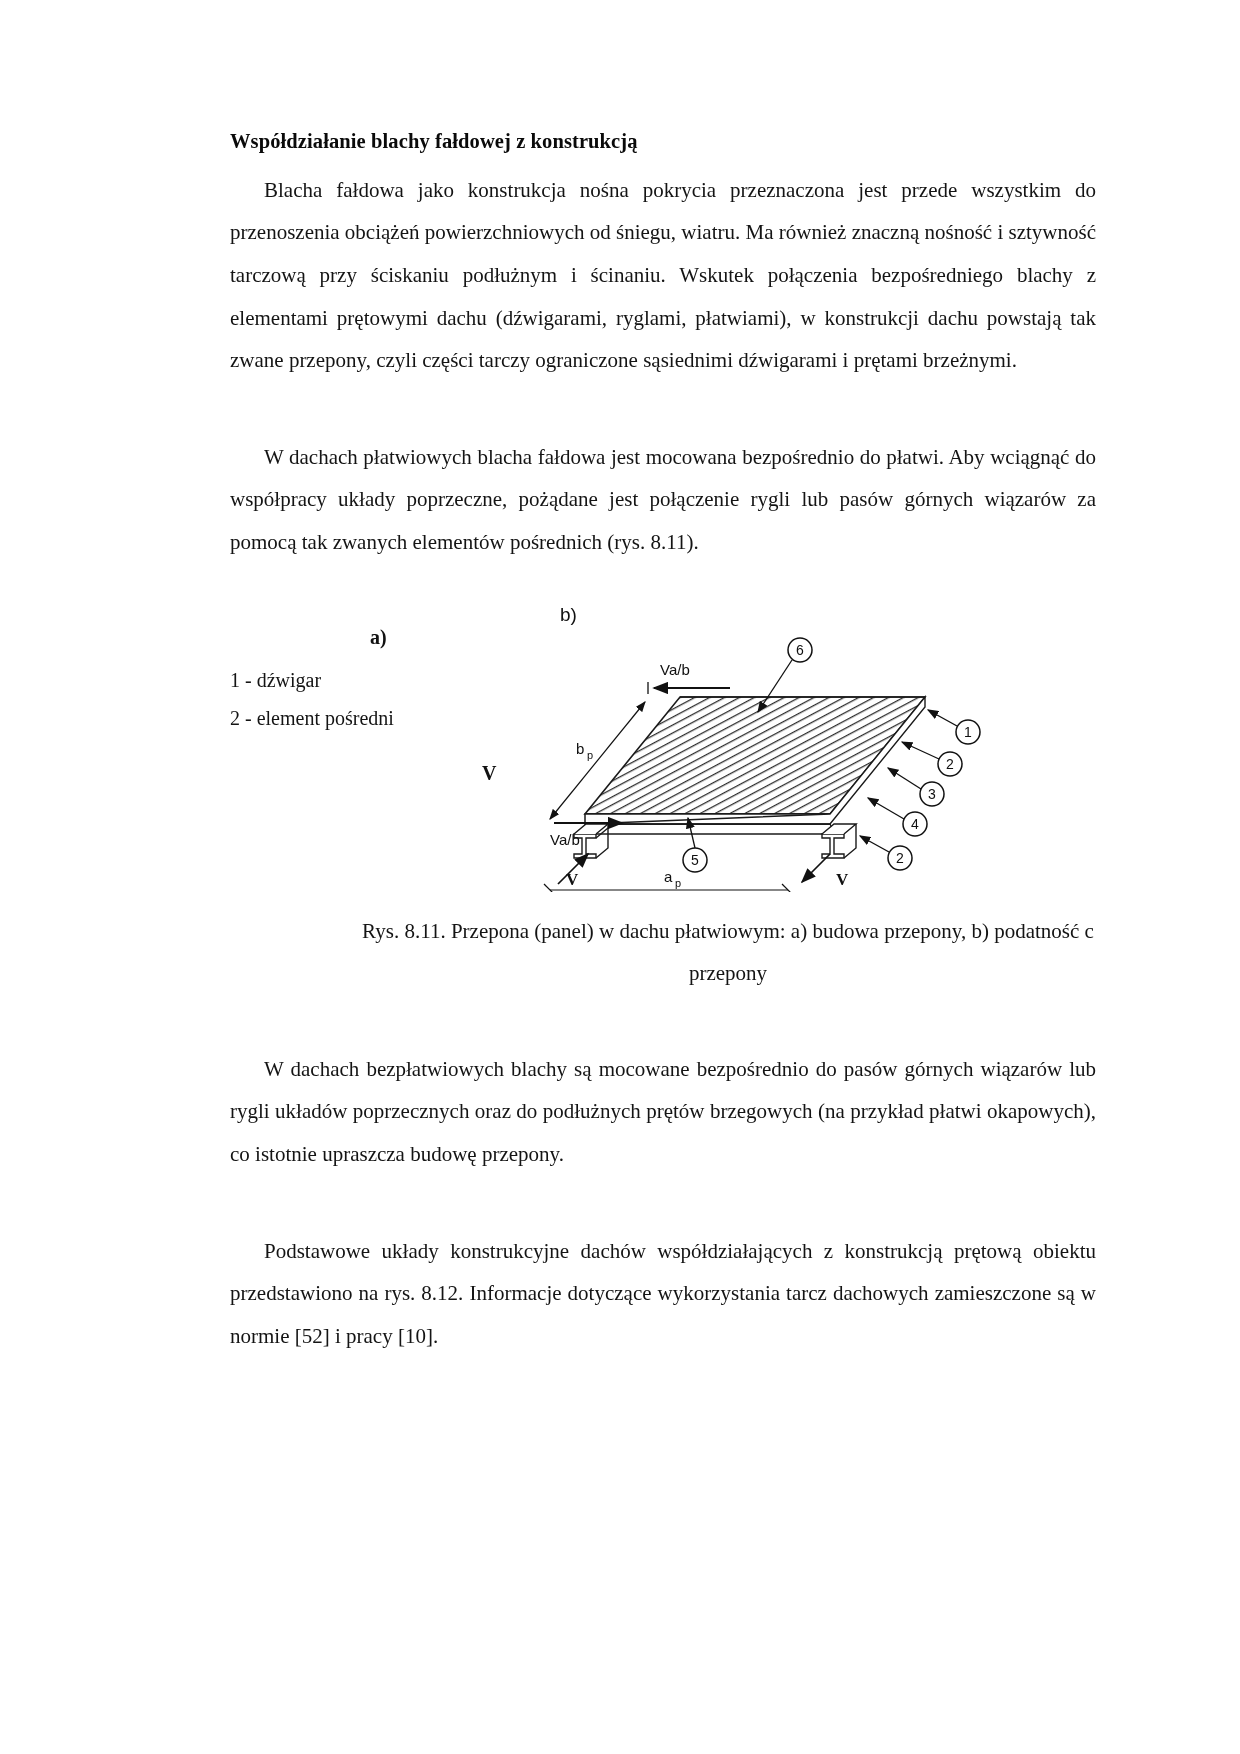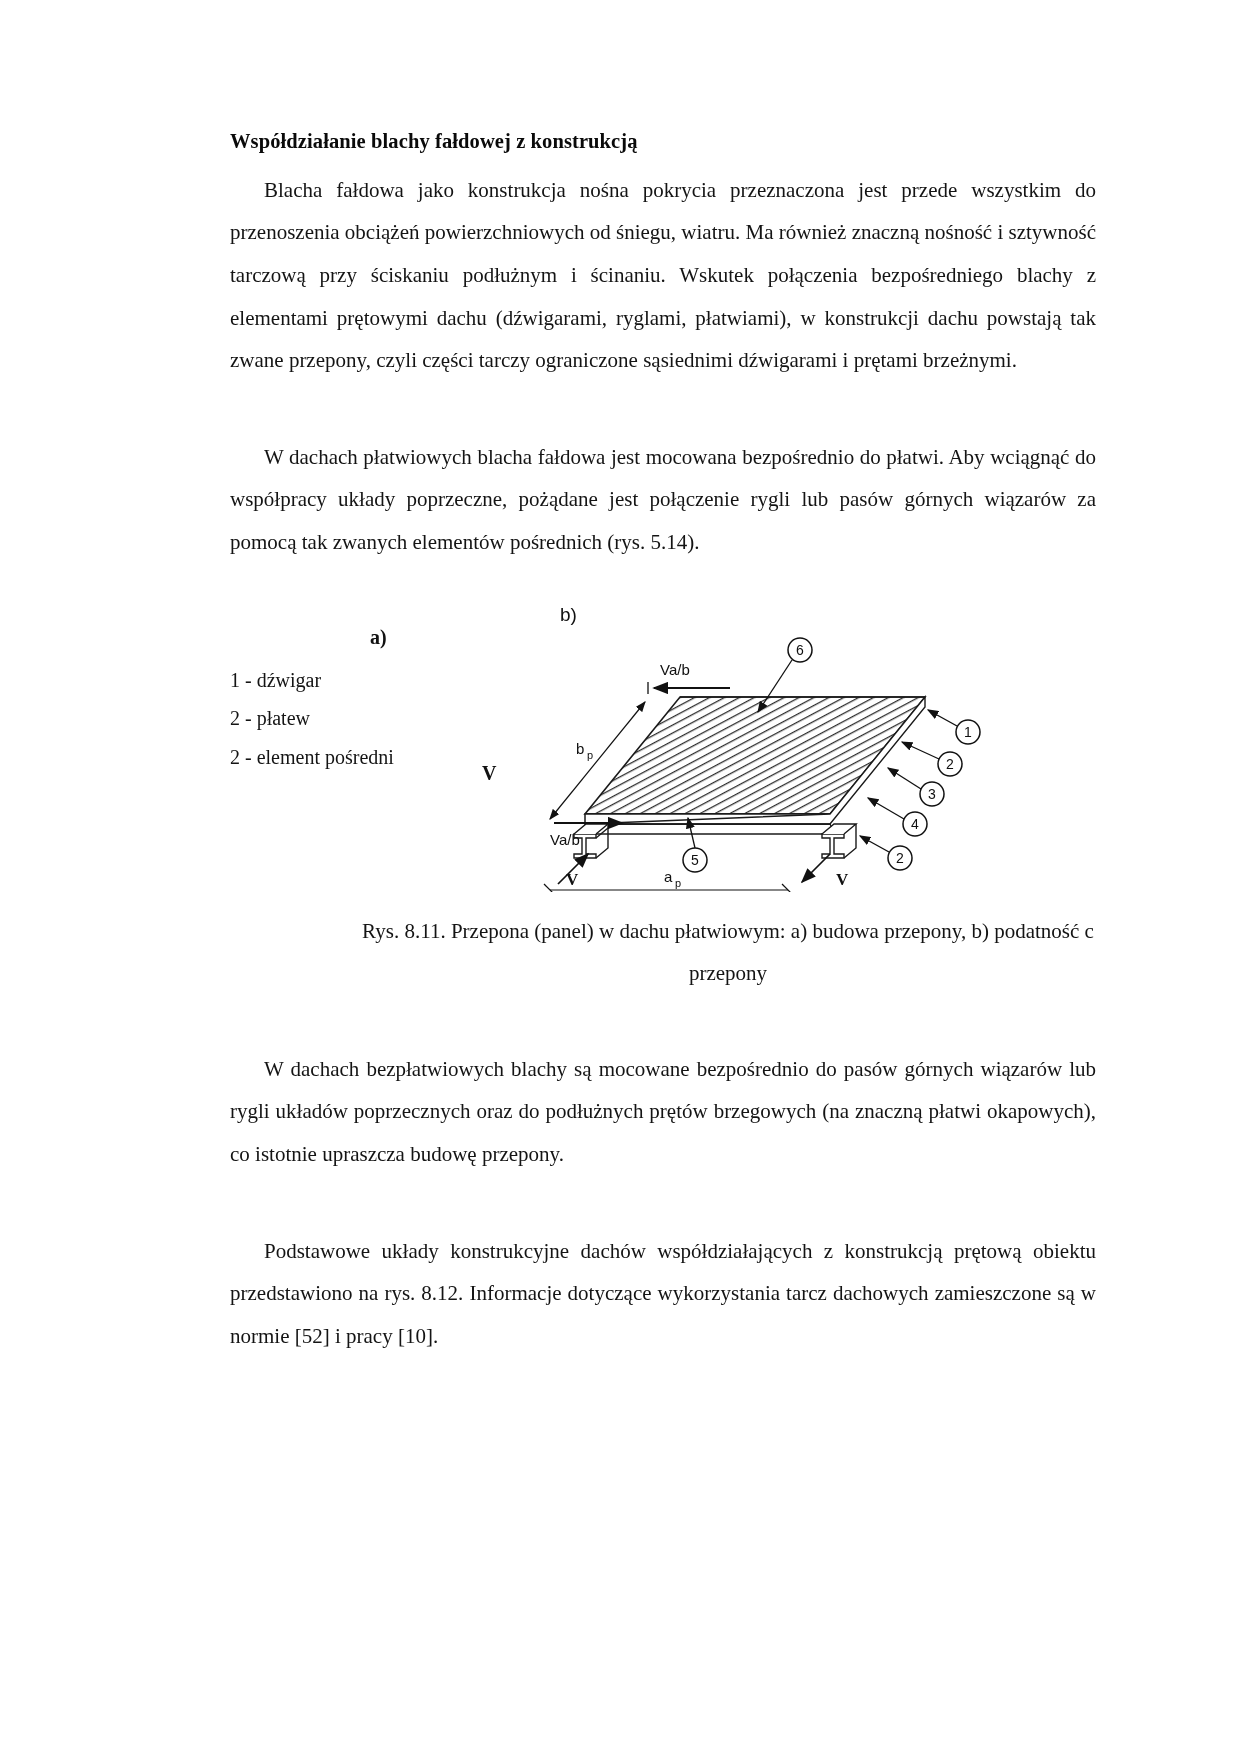--- a/index.html
+++ b/index.html
@@ -128,28 +128,27 @@
 </head>
 <body>
 
 <div class="page">
   <div class="content">
 
     <h1 class="doc-heading">Współdziałanie blachy fałdowej z konstrukcją</h1>
 
     <p class="body-par">Blacha fałdowa jako konstrukcja nośna pokrycia przeznaczona jest przede wszystkim do przenoszenia obciążeń powierzchniowych od śniegu, wiatru. Ma również znaczną nośność i sztywność tarczową przy ściskaniu podłużnym i ścinaniu. Wskutek połączenia bezpośredniego blachy z elementami prętowymi dachu (dźwigarami, ryglami, płatwiami), w konstrukcji dachu powstają tak zwane przepony, czyli części tarczy ograniczone sąsiednimi dźwigarami i prętami brzeżnymi.</p>
 
-    <p class="body-par gap-top-lg">W dachach płatwiowych blacha fałdowa jest mocowana bezpośrednio do płatwi. Aby wciągnąć do współpracy układy poprzeczne, pożądane jest połączenie rygli lub pasów górnych wiązarów za pomocą tak zwanych elementów pośrednich (rys. 5.14).</p>
+    <p class="body-par gap-top-lg">W dachach płatwiowych blacha fałdowa jest mocowana bezpośrednio do płatwi. Aby wciągnąć do współpracy układy poprzeczne, pożądane jest połączenie rygli lub pasów górnych wiązarów za pomocą tak zwanych elementów pośrednich (rys. 8.11).</p>
 
     <div class="figure-block">
 
       <div class="legend">
         <div class="legend-title">a)</div>
         <div class="legend-item">1 - dźwigar</div>
-        <div class="legend-item">2 - płatew</div>
         <div class="legend-item">2 - element pośredni</div>
       </div>
 
       <div class="v-marker">V</div>
 
       <div class="panel-b-label">b)</div>
 
       <svg class="diagram" viewBox="0 0 570 290">
         <defs>
           <pattern id="corrug" width="7" height="7" patternTransform="rotate(62)" patternUnits="userSpaceOnUse">
@@ -271,18 +270,18 @@
         <g>
           <circle cx="370" cy="256" r="12" fill="#fff" stroke="#111" stroke-width="1.5"></circle>
           <text class="callout-txt" x="370" y="261">2</text>
           <line x1="359" y1="250" x2="330" y2="234" stroke="#111" stroke-width="1.3" marker-end="url(#arrH)"></line>
         </g>
       </svg>
     </div>
 
     <div class="fig-caption">Rys. 8.11. Przepona (panel) w dachu płatwiowym: a) budowa przepony, b) podatność c przepony</div>
 
-    <p class="body-par gap-top-lg">W dachach bezpłatwiowych blachy są mocowane bezpośrednio do pasów górnych wiązarów lub rygli układów poprzecznych oraz do podłużnych prętów brzegowych (na znaczną płatwi okapowych), co istotnie upraszcza budowę przepony.</p>
+    <p class="body-par gap-top-lg">W dachach bezpłatwiowych blachy są mocowane bezpośrednio do pasów górnych wiązarów lub rygli układów poprzecznych oraz do podłużnych prętów brzegowych (na przykład płatwi okapowych), co istotnie upraszcza budowę przepony.</p>
 
     <p class="body-par gap-top-lg">Podstawowe układy konstrukcyjne dachów współdziałających z konstrukcją prętową obiektu przedstawiono na rys. 8.12. Informacje dotyczące wykorzystania tarcz dachowych zamieszczone są w normie [52] i pracy [10].</p>
 
   </div>
 </div>
 
 </body></html>

